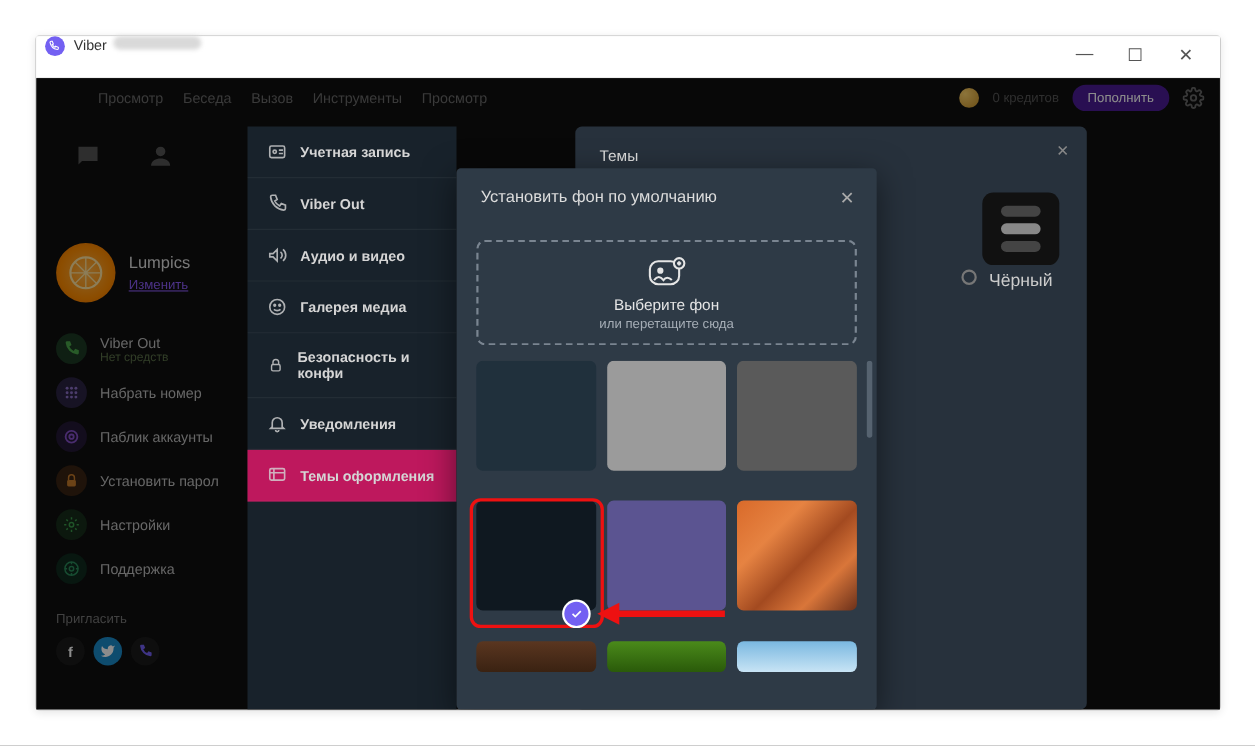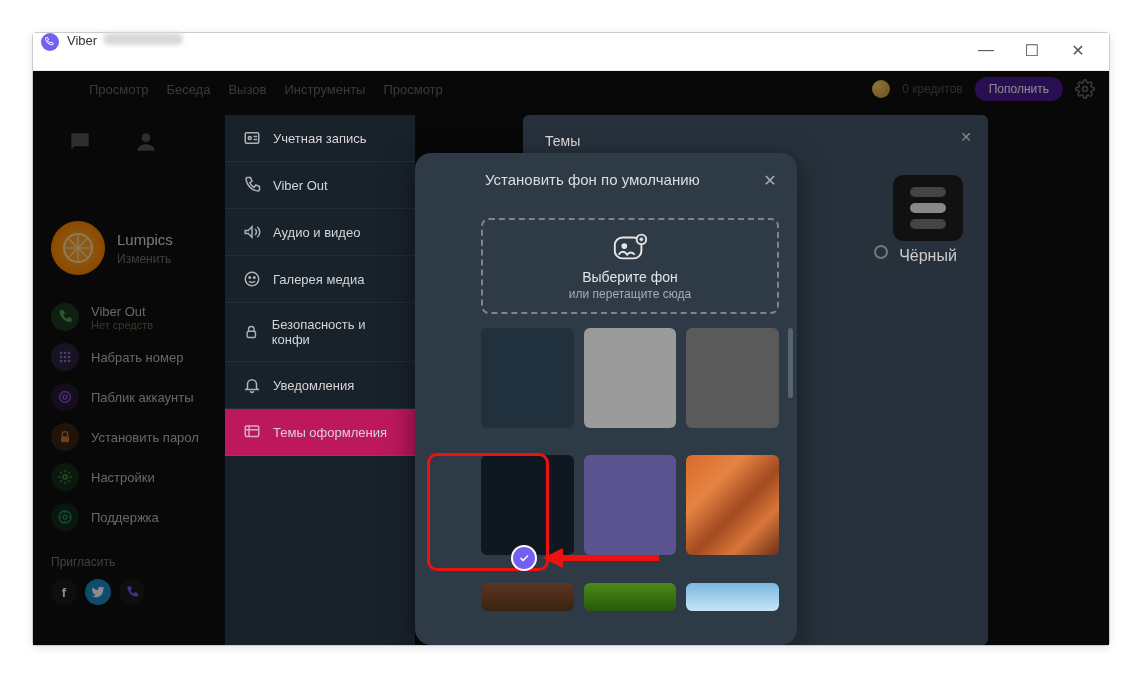--- a/index.html
+++ b/index.html
@@ -25,58 +25,58 @@
   .gear{ width:20px;height:20px;color:#666;}
 
   .under-icons{position:absolute; left:0; top:50px; width:190px; height:46px; display:flex; align-items:center; gap:40px; padding-left:34px; color:#555;}
   .under-icons svg{width:26px;height:26px;}
 
   .left-panel{ position:absolute; left:18px; top:150px; width:220px; color:#999;}
   .profile{ display:flex; align-items:center; gap:12px; margin-bottom:28px;}
   .profile-pic{width:54px;height:54px;border-radius:50%; background:radial-gradient(circle,#ffb347 0%,#ff8c00 62%,#e06800 100%); display:flex;align-items:center;justify-content:center;}
   .profile-pic svg{width:36px;height:36px;}
   .profile-name{color:#ddd; font-size:15px; font-weight:400;}
-  .profile-sub{color:#737373; font-size:12px; margin-top:4px;}
+  .profile-sub{color:#8b5cf6; font-size:12px; margin-top:4px;text-decoration:underline;}
   .menu{display:flex; flex-direction:column; gap:12px; margin-top:10px;}
   .menu-item{display:flex; align-items:center; gap:12px; font-size:13px; color:#bcbcbc;}
   .menu-item .sub{display:block;font-size:11px;color:#5a7048;}
   .mico{width:28px;height:28px;border-radius:50%; display:flex;align-items:center;justify-content:center; flex-shrink:0;}
   .m-vo{background:#1c3a24;color:#4aa74a;}
   .m-dial{background:#2b2342;color:#8a6fc5;}
   .m-pub{background:#241835;color:#8550c9;}
   .m-lock{background:#3a2313;color:#c57a2a;}
   .m-set{background:#162d1a;color:#3a9a4a;}
   .m-help{background:#0f2a1e;color:#2a8a5a;}
   .mico svg{width:16px;height:16px;}
   .invite{margin-top:24px;font-size:12px;color:#777;}
   .socials{display:flex; gap:8px; margin-top:10px;}
   .soc{width:26px;height:26px;border-radius:50%;display:flex;align-items:center;justify-content:center;color:#fff;font-size:13px;font-weight:bold;}
   .soc-fb{background:#1a1a1a;}
   .soc-tw{background:#1b8ac9;}
   .soc-vb{background:#1a1a1a;}
 
   
   .settings-panel{position:absolute; left:192px; top:44px; width:190px; background:#18222b; height:530px; padding:0; z-index:3;}
-  .settings-item{display:flex; align-items:center; gap:12px; padding:14px 18px; color:#d5d5d5; font-size:13px; border-bottom:1px solid rgba(255,255,255,.05);}
+  .settings-item{display:flex; align-items:center; gap:12px; padding:14px 18px; color:#d5d5d5; font-size:13px; border-bottom:1px solid rgba(255,255,255,.05);font-weight:bold;}
   .settings-item.active{background:#be185d;text-align:center;}
   .settings-item svg{width:18px;height:18px; opacity:.8;}
 
   
   .themes-modal{position:absolute; left:490px; top:44px; width:465px; height:530px; background:#27313c; border-radius:6px; z-index:4;}
   .themes-header{padding:18px 22px; color:#ddd; font-size:14px; font-weight:500; position:relative;}
   .themes-close{position:absolute; right:16px; top:14px; color:#888;}
   .theme-option{position:absolute; right:20px; top:60px; width:80px; text-align:center;}
   .theme-preview{width:70px;height:66px; background:#111; border-radius:10px; margin:0 auto 6px; display:flex; flex-direction:column; align-items:center; justify-content:center; gap:6px;}
   .theme-preview .pill{width:36px;height:10px;border-radius:5px;background:#444;}
   .theme-preview .pill.b{background:#888;}
   .theme-opt-radio{position:absolute; left:-14px; top:70px; width:14px;height:14px;border:2px solid #777;border-radius:50%;}
   .theme-opt-label{font-size:16px;color:#ccc;}
 
   
-  .bg-modal{position:absolute; left:382px; top:82px; width:382px; height:492px; background:#2e3a46; border-radius:16px; z-index:5; box-shadow:0 8px 30px rgba(0,0,0,.5);padding-left:48px;}
+  .bg-modal{position:absolute; left:382px; top:82px; width:382px; height:492px; background:#2e3a46; border-radius:4px; z-index:5; box-shadow:0 8px 30px rgba(0,0,0,.5);}
   .bg-header{padding:18px 22px; color:#ddd; font-size:15px;}
   .bg-close{position:absolute; right:16px; top:16px; color:#aaa;width:22px;height:22px;display:flex;align-items:center;justify-content:center;}
   .dropzone{margin:12px 18px 14px; border:2px dashed #7a8591; border-radius:8px; height:96px; display:flex; flex-direction:column; align-items:center; justify-content:center; color:#e5e5e5;}
   .dropzone svg{width:38px;height:32px;margin-bottom:6px;}
   .dropzone .t1{font-size:14px;font-weight:500;}
   .dropzone .t2{font-size:12px;color:#a5adb6;margin-top:2px;}
   .grid{padding:0 18px; display:grid; grid-template-columns:repeat(3, 1fr); gap:10px; height:300px; overflow:hidden; position:relative;}
   .tile{height:100px; border-radius:6px; position:relative;}
   .t-navy{background:#20303c;}
   .t-gray{background:#9b9b9b;}

